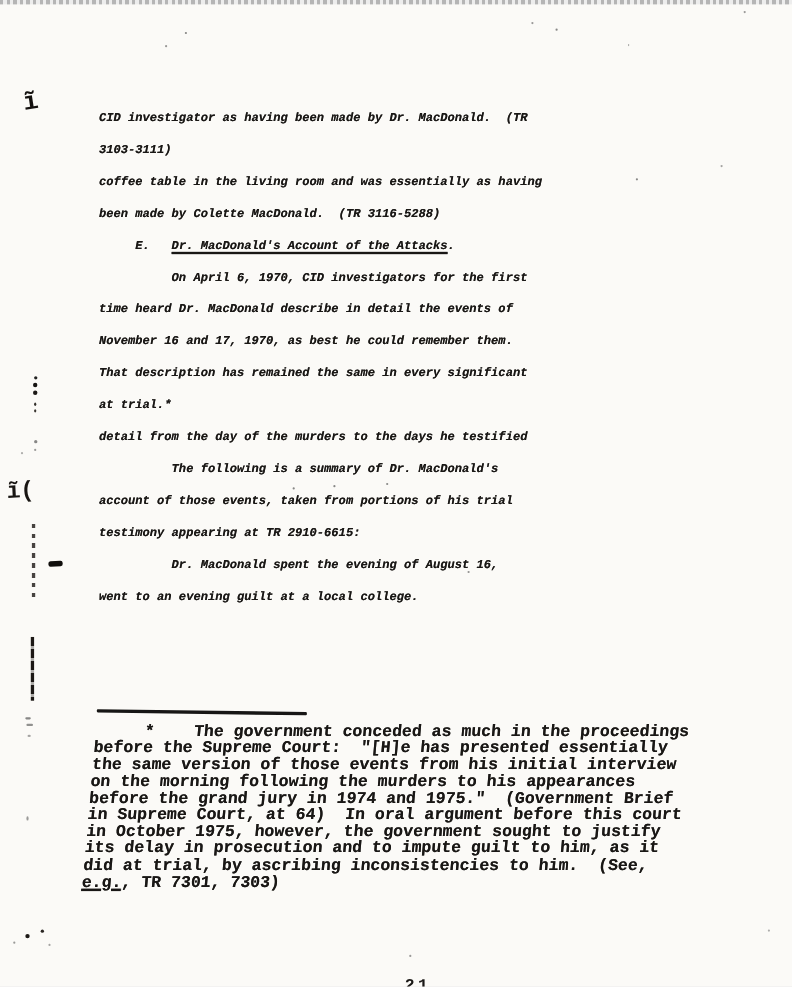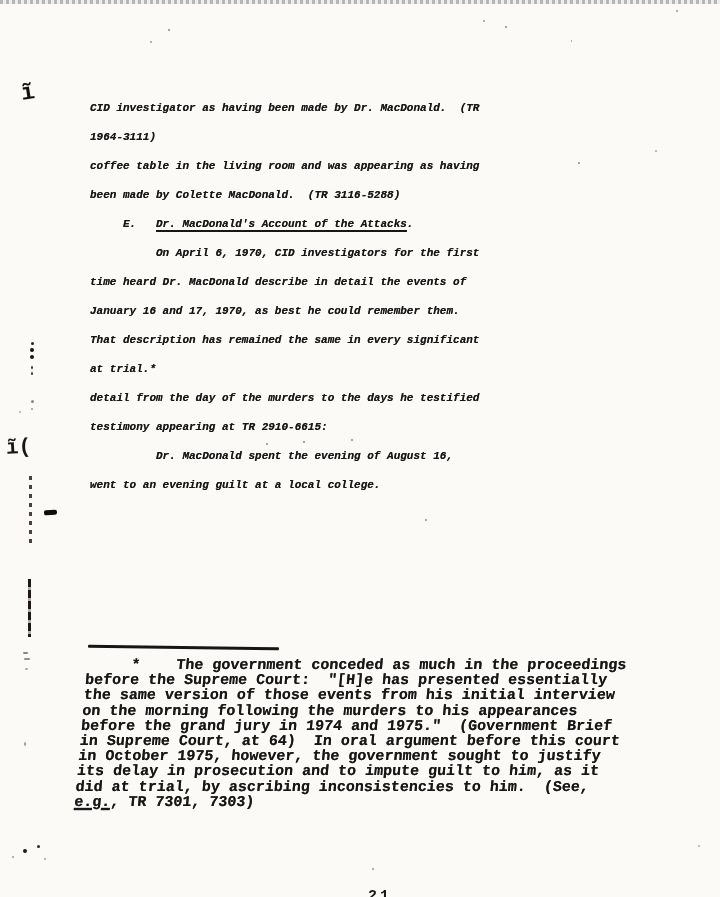--- a/index.html
+++ b/index.html
@@ -110,30 +110,32 @@
   <div class="speck" style="left:655px;top:150px;width:2px;height:2px;opacity:.45;"></div>
   <div class="speck" style="left:266px;top:443px;width:2px;height:2px;opacity:.6;"></div>
   <div class="speck" style="left:303px;top:441px;width:2px;height:2px;opacity:.6;"></div>
   <div class="speck" style="left:351px;top:439px;width:2px;height:2px;opacity:.6;"></div>
   <div class="speck" style="left:425px;top:519px;width:2px;height:2px;opacity:.55;"></div>
   <div class="speck" style="left:372px;top:868px;width:2px;height:2px;opacity:.5;"></div>
   <div class="speck" style="left:698px;top:845px;width:2px;height:2px;opacity:.4;"></div>
 
   <div class="body-text">
     <div class="ln">CID investigator as having been made by Dr. MacDonald.  (TR</div>
-    <div class="ln">1964-3111)</div>
-    <div class="ln">coffee table in the living room and was appearing as having</div>
+    <div class="ln">3103-3111)</div>
+    <div class="ln">coffee table in the living room and was essentially as having</div>
     <div class="ln">been made by Colette MacDonald.  (TR 3116-5288)</div>
     <div class="ln"><span>     E.   </span><span class="ul">Dr. MacDonald's Account of the Attacks</span><span>.</span></div>
     <div class="ln">          On April 6, 1970, CID investigators for the first</div>
     <div class="ln">time heard Dr. MacDonald describe in detail the events of</div>
-    <div class="ln">January 16 and 17, 1970, as best he could remember them.</div>
+    <div class="ln">November 16 and 17, 1970, as best he could remember them.</div>
     <div class="ln">That description has remained the same in every significant</div>
     <div class="ln">at trial.*</div>
     <div class="ln">detail from the day of the murders to the days he testified</div>
+    <div class="ln">          The following is a summary of Dr. MacDonald's</div>
+    <div class="ln">account of those events, taken from portions of his trial</div>
     <div class="ln">testimony appearing at TR 2910-6615:</div>
     <div class="ln">          Dr. MacDonald spent the evening of August 16,</div>
     <div class="ln">went to an evening guilt at a local college.</div>
   </div>
 
   <div class="fn-sep"></div>
 
   <div class="footnote">
     <div class="fn-ln">     *    The government conceded as much in the proceedings</div>
     <div class="fn-ln">before the Supreme Court:  "[H]e has presented essentially</div>

